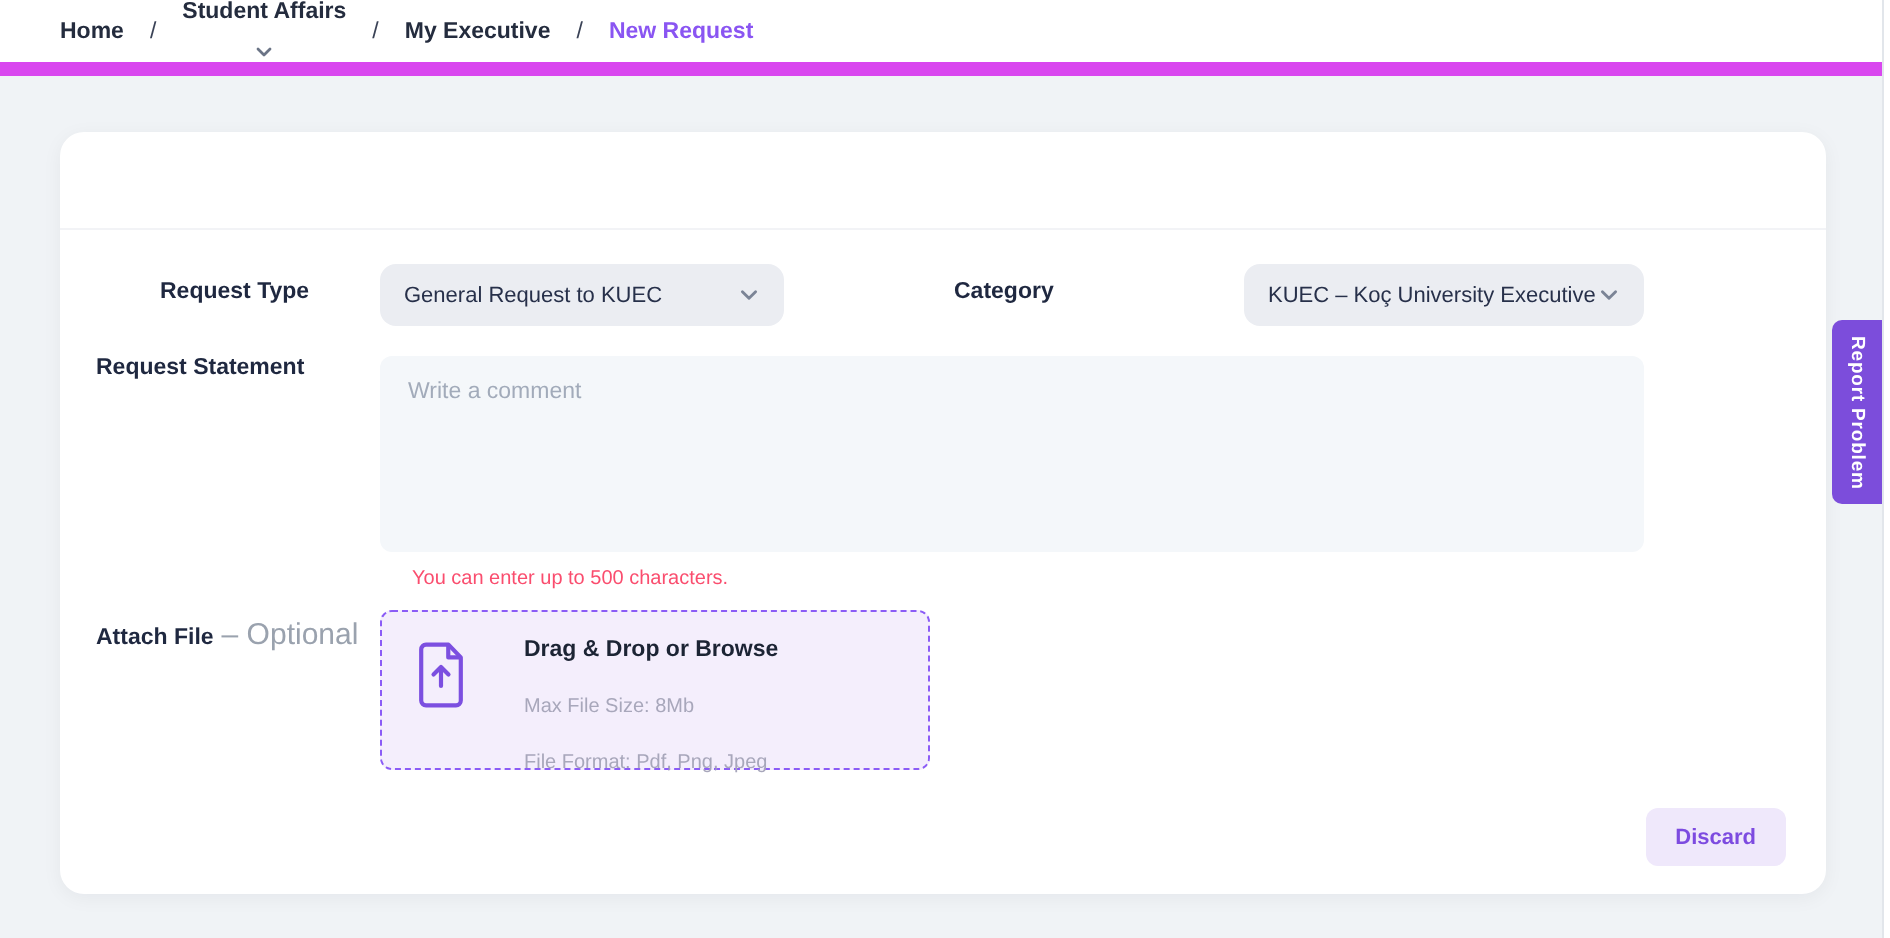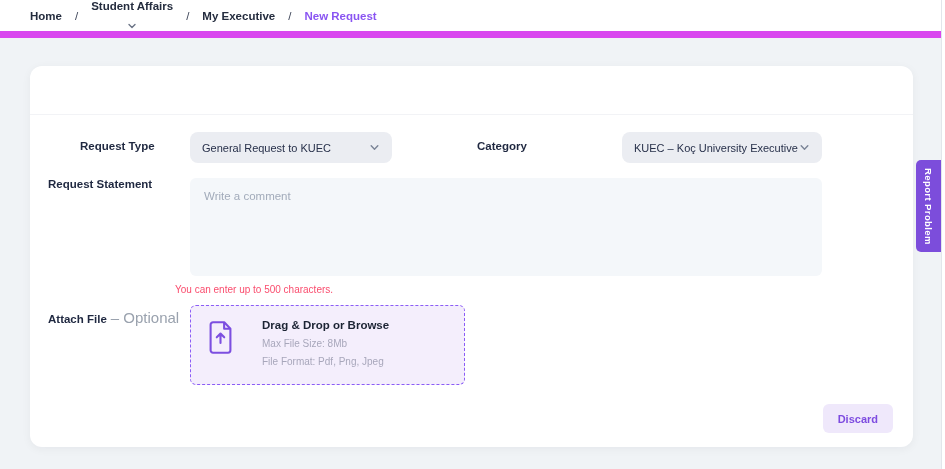--- a/index.html
+++ b/index.html
@@ -53,31 +53,31 @@
   }
   .select-value { font-size: 11px; color: #27304a; white-space: nowrap; overflow: hidden; }
   
   .comment {
     position: absolute; left: 160px; top: 112px; width: 632px; height: 98px;
     background: #f4f7fa; border: none; border-radius: 6px;
     padding: 12px 14px; resize: none; outline: none;
     font-family: "Liberation Sans", sans-serif; font-size: 11.5px; color: #27304a;
   }
   .comment::placeholder { color: #a2abba; }
-  .helper { position: absolute; left: 145px; top: 218px; font-size: 10px; color: #fa4d6e; }
+  .helper { position: absolute; left: 176px; top: 218px; font-size: 10px; color: #fa4d6e; }
   
   .dropzone {
     position: absolute; left: 160px; top: 239px; width: 275px; height: 80px;
     background: #f4eefc; border: 1.5px dashed #8b5cf6; border-radius: 6px;
     display: flex; align-items: flex-start; padding: 13px 16px; gap: 28px;
     cursor: pointer;
   }
   .dz-icon { flex: 0 0 auto; margin-top: 2px; }
   .dz-title { font-size: 11.5px; font-weight: 800; color: #1c2434; }
-  .dz-line { font-size: 10px; color: #a8a7bb; margin-top: 7px; }
+  .dz-line { font-size: 10px; color: #a8a7bb; margin-top: 17px; }
   
   .footer-btns { position: absolute; right: 20px; top: 338px; display: flex; gap: 6px; }
   .btn { height: 29px; border: none; border-radius: 6px; padding: 0 15px;
          font-family: "Liberation Sans", sans-serif; font-size: 11px; cursor: pointer; }
   .btn-discard { background: #efe8fb; color: #7d4be0; font-weight: 700; text-align: center; }
   .btn-send { background: #7c42e2; color: #ffffff; font-weight: 700; }
   
   .report-tab {
     position: absolute; right: 4px; top: 160px; width: 25px; height: 92px;
     background: #7c4ddb; border-radius: 5px 0 0 5px;

